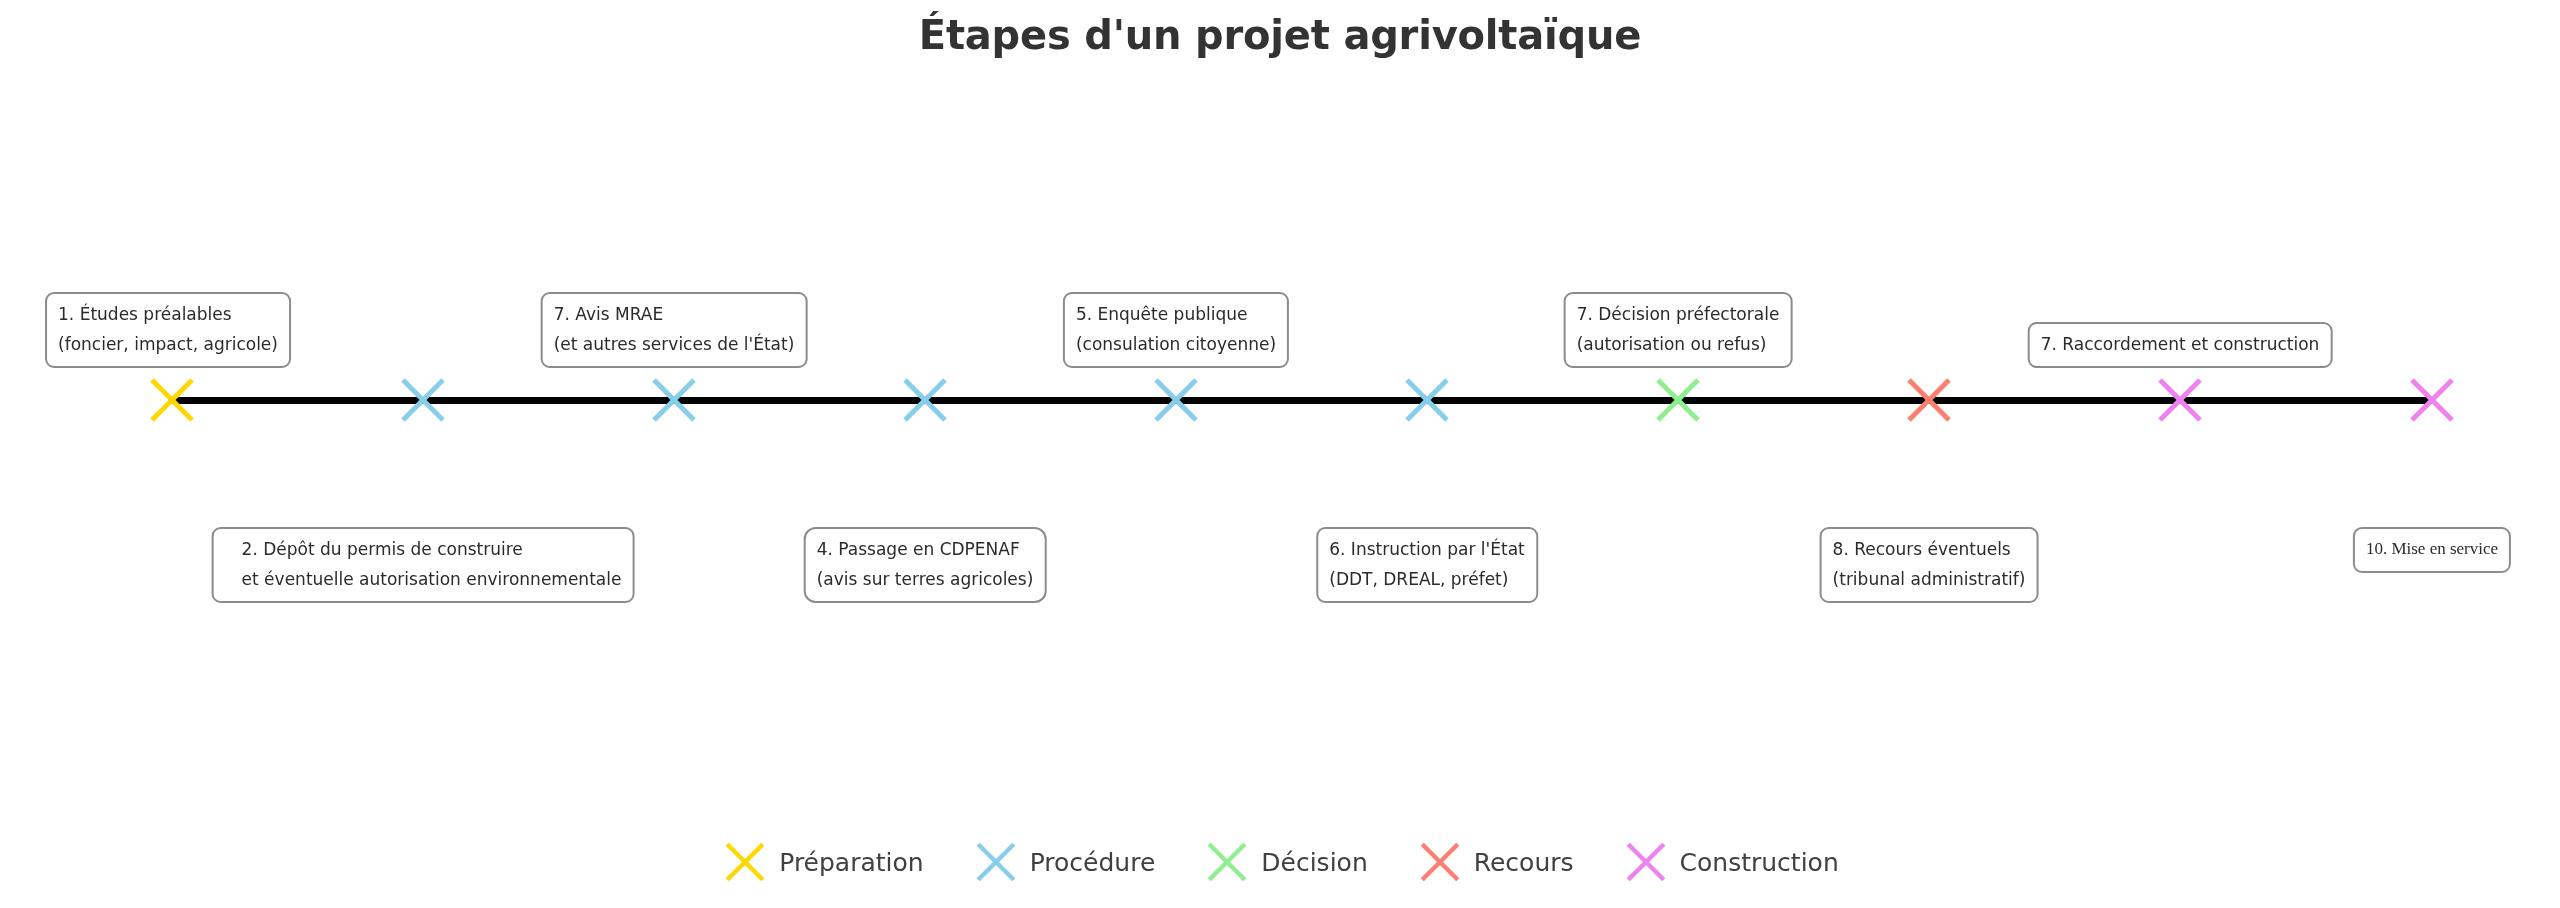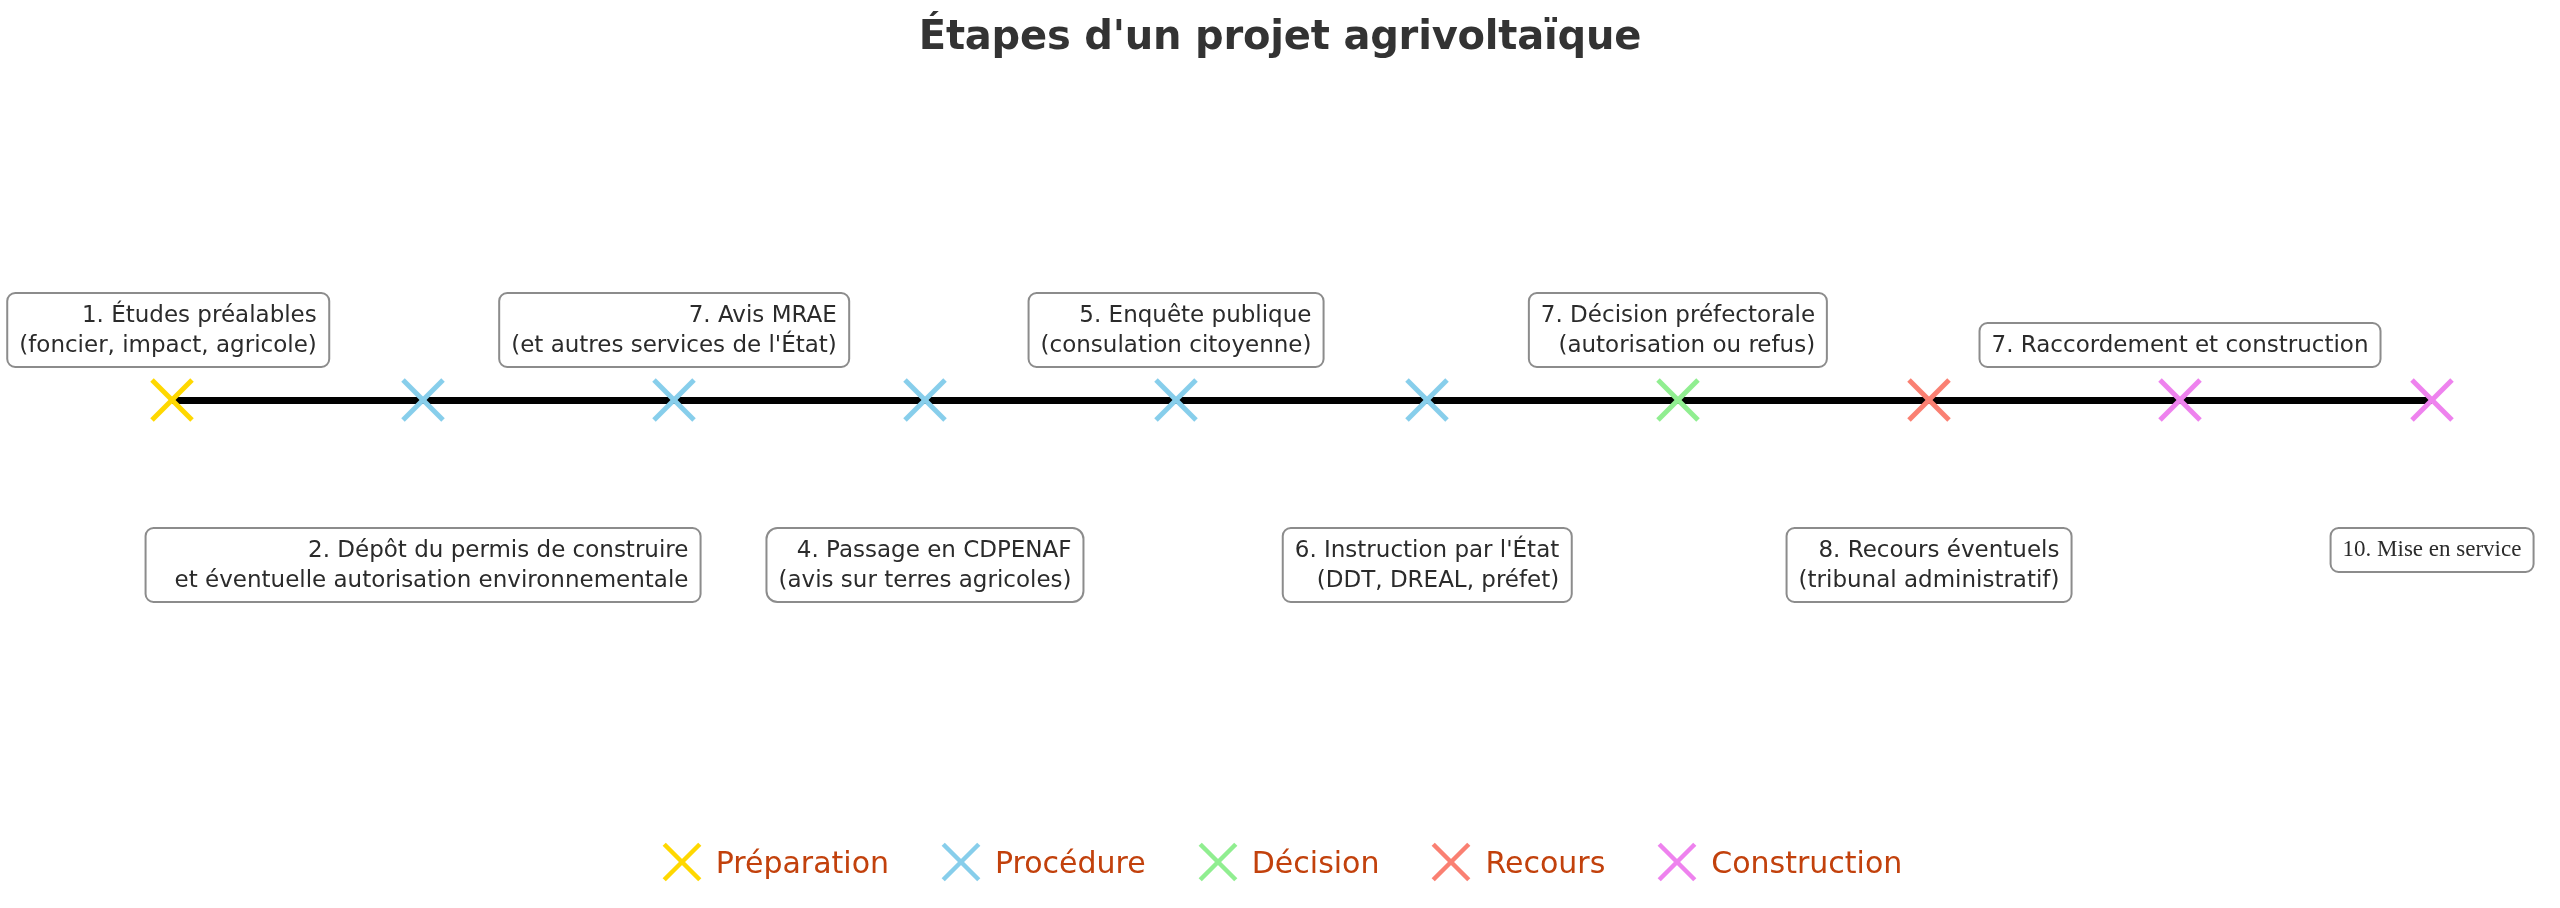--- a/index.html
+++ b/index.html
@@ -58,24 +58,24 @@
 
   
   .step-box {
     position: absolute;
     box-sizing: border-box;
     border: 2px solid #8c8c8c;
     border-radius: 9px;
     background: #ffffff;
     padding: 5px 11px 7px 11px;
     font-family: "DejaVu Sans", sans-serif;
-    font-size: 23px;
+    font-size: 17px;
     line-height: 30px;
     color: #2b2b2b;
-    text-align: right;
+    text-align: left;
     white-space: nowrap;
   }
   .step-box .ln { display: block; }
 
   
   .box-above { transform: translateX(-50%); }
   
   .box-below { transform: translateX(-50%); }
 
   
@@ -93,22 +93,22 @@
   .legend-item {
     display: flex;
     flex-direction: row;
     align-items: center;
     gap: 10px;
   }
   .legend-marker { width: 48px; height: 48px; }
   .legend-marker svg { display: block; width: 48px; height: 48px; }
   .legend-label {
     font-family: "DejaVu Sans", sans-serif;
-    font-size: 30px;
-    color: #c2410c;
+    font-size: 25px;
+    color: #404040;
     white-space: nowrap;
   }
 </style>
 </head>
 <body>
 
 <div id="canvas">
 
   <div class="chart-title">Étapes d'un projet agrivoltaïque</div>
 

